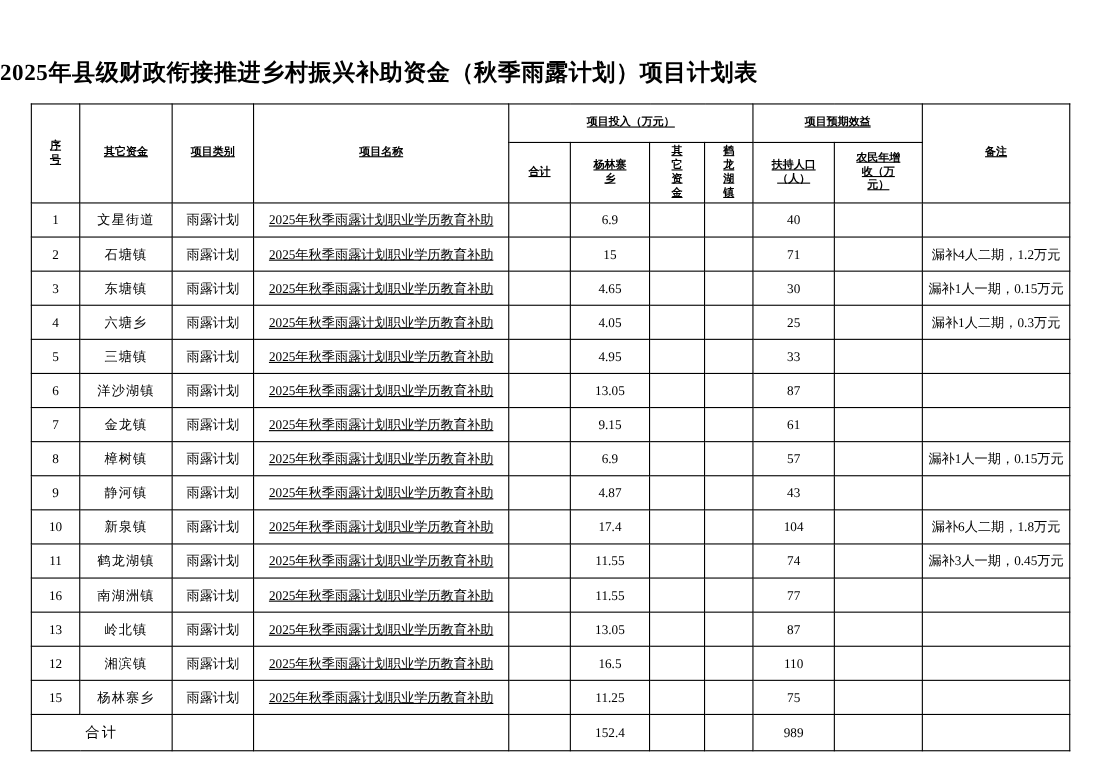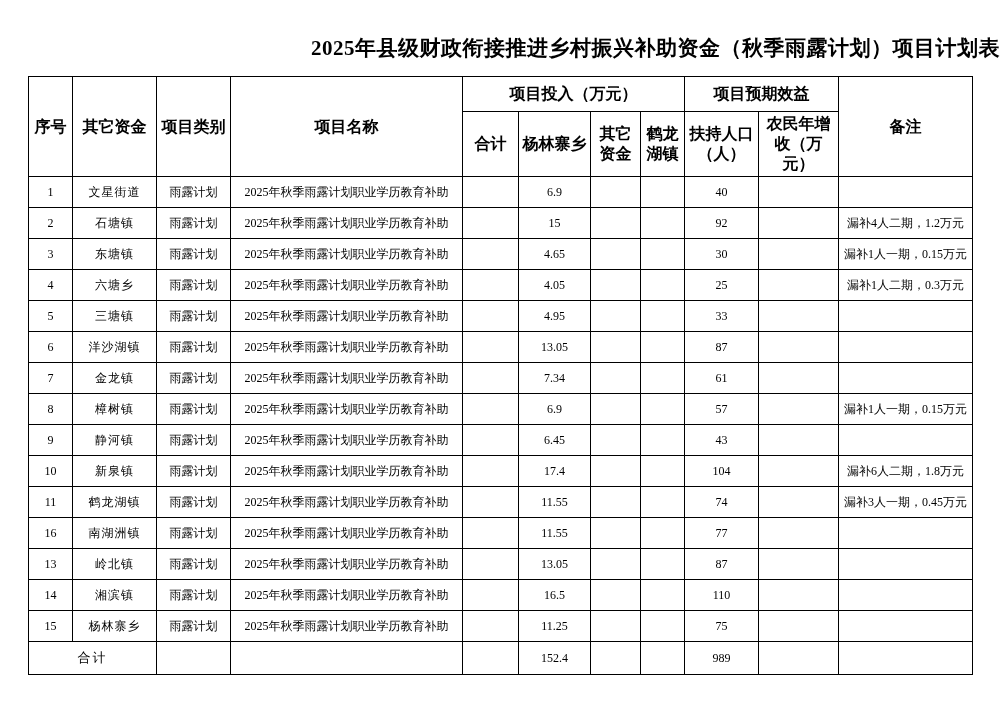--- a/index.html
+++ b/index.html
@@ -16,25 +16,25 @@
     overflow: hidden;
   }
   .page {
     width: 1000px;
     height: 706px;
     box-sizing: border-box;
     padding: 0;
     position: relative;
   }
   .doc-title {
-    text-align: right;
+    text-align: left;
     font-size: 21px;
     font-weight: bold;
     letter-spacing: 0.5px;
-    margin-top: 34px;
+    margin-top: 52px;
     margin-bottom: 14px;
     font-family: "Liberation Serif", "DejaVu Serif", serif;
   }
   .table-wrap {
     padding: 0 28px;
   }
   table.plan {
     border-collapse: collapse;
     width: 944px;
     margin: 0 auto;
@@ -44,24 +44,25 @@
     border: 1px solid #000000;
     font-weight: normal;
     font-size: 12px;
     text-align: center;
     vertical-align: middle;
     padding: 0;
     height: 30px;
     font-family: "Liberation Serif", "DejaVu Serif", serif;
   }
   table.plan thead td {
-    font-size: 16px;
+    font-size: 10px;
     font-weight: bold;
     line-height: 1.25;
-    padding: 2px 1px;
+    padding: 2px 16px;
+    text-decoration: underline;
   }
   .col-seq { width: 44px; }
   .col-unit { width: 84px; }
   .col-type { width: 74px; }
   .col-name { width: 232px; }
   .col-total { width: 56px; }
   .col-link { width: 72px; }
   .col-other { width: 50px; }
   .col-farmer { width: 44px; }
   .col-people { width: 74px; }
@@ -75,20 +76,21 @@
   td.type-cell {
     font-size: 12px;
     text-align: center;
     padding-left: 4px;
   }
   td.name-cell {
     font-size: 12px;
     text-align: left;
     padding-left: 8px;
     letter-spacing: 0px;
+    text-decoration: underline;
   }
   td.num-cell {
     font-size: 12.5px;
     font-family: "Liberation Serif", "DejaVu Serif", serif;
   }
   td.remark-cell {
     font-size: 12px;
     text-align: center;
   }
   tr.total-row td {
@@ -164,21 +166,21 @@
           </tr>
           <tr>
             <td class="num-cell">2</td>
             <td class="unit-cell">石塘镇</td>
             <td class="type-cell">雨露计划</td>
             <td class="name-cell">2025年秋季雨露计划职业学历教育补助</td>
             <td class="num-cell"></td>
             <td class="num-cell">15</td>
             <td class="num-cell"></td>
             <td class="num-cell"></td>
-            <td class="num-cell">92</td>
+            <td class="num-cell">71</td>
             <td class="num-cell"></td>
             <td class="remark-cell">漏补4人二期，1.2万元</td>
           </tr>
           <tr>
             <td class="num-cell">3</td>
             <td class="unit-cell">东塘镇</td>
             <td class="type-cell">雨露计划</td>
             <td class="name-cell">2025年秋季雨露计划职业学历教育补助</td>
             <td class="num-cell"></td>
             <td class="num-cell">4.65</td>
@@ -226,21 +228,21 @@
             <td class="num-cell">87</td>
             <td class="num-cell"></td>
             <td class="remark-cell"></td>
           </tr>
           <tr>
             <td class="num-cell">7</td>
             <td class="unit-cell">金龙镇</td>
             <td class="type-cell">雨露计划</td>
             <td class="name-cell">2025年秋季雨露计划职业学历教育补助</td>
             <td class="num-cell"></td>
-            <td class="num-cell">7.34</td>
+            <td class="num-cell">9.15</td>
             <td class="num-cell"></td>
             <td class="num-cell"></td>
             <td class="num-cell">61</td>
             <td class="num-cell"></td>
             <td class="remark-cell"></td>
           </tr>
           <tr>
             <td class="num-cell">8</td>
             <td class="unit-cell">樟树镇</td>
             <td class="type-cell">雨露计划</td>
@@ -252,21 +254,21 @@
             <td class="num-cell">57</td>
             <td class="num-cell"></td>
             <td class="remark-cell">漏补1人一期，0.15万元</td>
           </tr>
           <tr>
             <td class="num-cell">9</td>
             <td class="unit-cell">静河镇</td>
             <td class="type-cell">雨露计划</td>
             <td class="name-cell">2025年秋季雨露计划职业学历教育补助</td>
             <td class="num-cell"></td>
-            <td class="num-cell">6.45</td>
+            <td class="num-cell">4.87</td>
             <td class="num-cell"></td>
             <td class="num-cell"></td>
             <td class="num-cell">43</td>
             <td class="num-cell"></td>
             <td class="remark-cell"></td>
           </tr>
           <tr>
             <td class="num-cell">10</td>
             <td class="unit-cell">新泉镇</td>
             <td class="type-cell">雨露计划</td>
@@ -312,21 +314,21 @@
             <td class="name-cell">2025年秋季雨露计划职业学历教育补助</td>
             <td class="num-cell"></td>
             <td class="num-cell">13.05</td>
             <td class="num-cell"></td>
             <td class="num-cell"></td>
             <td class="num-cell">87</td>
             <td class="num-cell"></td>
             <td class="remark-cell"></td>
           </tr>
           <tr>
-            <td class="num-cell">14</td>
+            <td class="num-cell">12</td>
             <td class="unit-cell">湘滨镇</td>
             <td class="type-cell">雨露计划</td>
             <td class="name-cell">2025年秋季雨露计划职业学历教育补助</td>
             <td class="num-cell"></td>
             <td class="num-cell">16.5</td>
             <td class="num-cell"></td>
             <td class="num-cell"></td>
             <td class="num-cell">110</td>
             <td class="num-cell"></td>
             <td class="remark-cell"></td>

